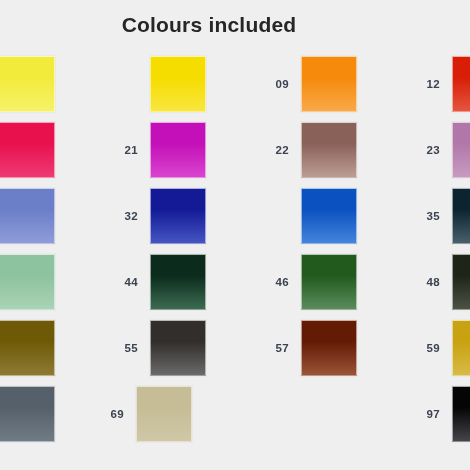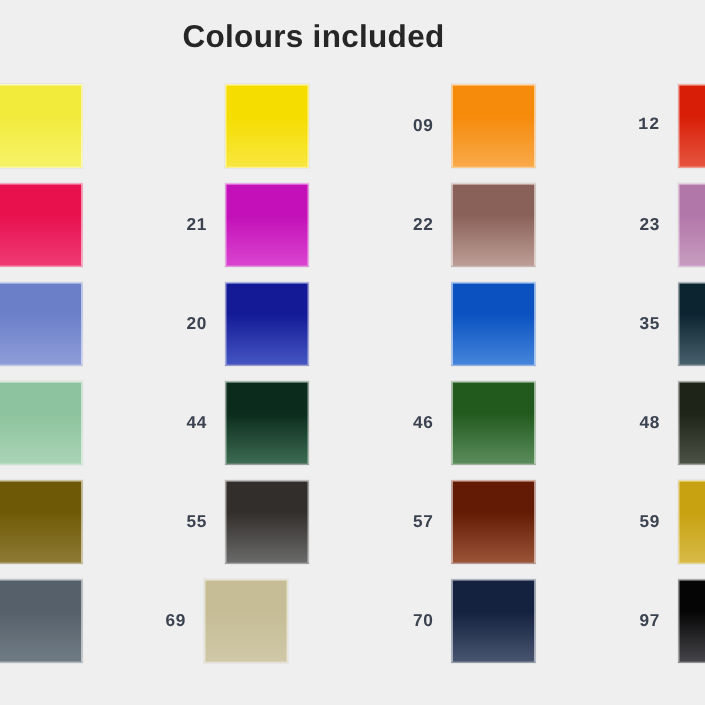--- a/index.html
+++ b/index.html
@@ -86,21 +86,21 @@
           <div class="swatch" style="background: linear-gradient(rgb(242, 235, 60) 0%, rgb(242, 235, 60) 38%, rgb(246, 242, 104) 100%);"></div>
         </div>
         <div class="cell" style="left: 151px;">
           <div class="swatch" style="background: linear-gradient(rgb(245, 221, 0) 0%, rgb(245, 221, 0) 38%, rgb(248, 230, 62) 100%);"></div>
         </div>
         <div class="cell" style="left: 302px;">
           <div class="cell-label" style="color: rgb(59, 66, 80);">09</div>
           <div class="swatch" style="background: linear-gradient(rgb(245, 138, 11) 0%, rgb(245, 138, 11) 38%, rgb(248, 169, 73) 100%);"></div>
         </div>
         <div class="cell" style="left: 453px;">
-          <div class="cell-label" style="color: rgb(59, 66, 80); font-family: Liberation Mono, monospace;">12</div>
+          <div class="cell-label" style="color: rgb(59, 66, 80);">12</div>
           <div class="swatch" style="background: linear-gradient(rgb(216, 30, 6) 0%, rgb(216, 30, 6) 38%, rgb(229, 85, 63) 100%);"></div>
         </div>
       </div>
       <div class="row">
         <div class="cell" style="left: 0px;">
           <div class="swatch" style="background: linear-gradient(rgb(232, 17, 78) 0%, rgb(232, 17, 78) 38%, rgb(238, 58, 116) 100%);"></div>
         </div>
         <div class="cell" style="left: 151px;">
           <div class="cell-label" style="color: rgb(59, 66, 80);">21</div>
           <div class="swatch" style="background: linear-gradient(rgb(195, 16, 184) 0%, rgb(195, 16, 184) 38%, rgb(217, 68, 206) 100%);"></div>
@@ -112,21 +112,21 @@
         <div class="cell" style="left: 453px;">
           <div class="cell-label" style="color: rgb(59, 66, 80);">23</div>
           <div class="swatch" style="background: linear-gradient(rgb(178, 119, 169) 0%, rgb(178, 119, 169) 38%, rgb(199, 155, 192) 100%);"></div>
         </div>
       </div>
       <div class="row">
         <div class="cell" style="left: 0px;">
           <div class="swatch" style="background: linear-gradient(rgb(107, 127, 201) 0%, rgb(107, 127, 201) 38%, rgb(142, 156, 216) 100%);"></div>
         </div>
         <div class="cell" style="left: 151px;">
-          <div class="cell-label" style="color: rgb(59, 66, 80);">20</div>
+          <div class="cell-label" style="color: rgb(59, 66, 80);">32</div>
           <div class="swatch" style="background: linear-gradient(rgb(20, 26, 150) 0%, rgb(20, 26, 150) 38%, rgb(68, 85, 194) 100%);"></div>
         </div>
         <div class="cell" style="left: 302px;">
           <div class="swatch" style="background: linear-gradient(rgb(11, 82, 192) 0%, rgb(11, 82, 192) 38%, rgb(68, 132, 219) 100%);"></div>
         </div>
         <div class="cell" style="left: 453px;">
           <div class="cell-label" style="color: rgb(59, 66, 80);">35</div>
           <div class="swatch" style="background: linear-gradient(rgb(11, 36, 48) 0%, rgb(11, 36, 48) 38%, rgb(71, 96, 108) 100%);"></div>
         </div>
       </div>
@@ -165,23 +165,19 @@
         </div>
       </div>
       <div class="row">
         <div class="cell" style="left: 0px;">
           <div class="swatch" style="background: linear-gradient(rgb(86, 96, 106) 0%, rgb(86, 96, 106) 38%, rgb(112, 124, 133) 100%);"></div>
         </div>
         <div class="cell" style="left: 137px;">
           <div class="cell-label" style="color: rgb(59, 66, 80);">69</div>
           <div class="swatch" style="background: linear-gradient(rgb(198, 189, 151) 0%, rgb(198, 189, 151) 38%, rgb(207, 199, 166) 100%);"></div>
         </div>
-        <div class="cell" style="left: 302px;">
-          <div class="cell-label" style="color: rgb(59, 66, 80);">70</div>
-          <div class="swatch" style="background: linear-gradient(rgb(20, 33, 63) 0%, rgb(20, 33, 63) 38%, rgb(72, 85, 111) 100%);"></div>
-        </div>
         <div class="cell" style="left: 453px;">
           <div class="cell-label" style="color: rgb(59, 66, 80);">97</div>
           <div class="swatch" style="background: linear-gradient(rgb(5, 5, 5) 0%, rgb(5, 5, 5) 38%, rgb(69, 69, 74) 100%);"></div>
         </div>
       </div>
     </div>
 </div>
 
 </body></html>

